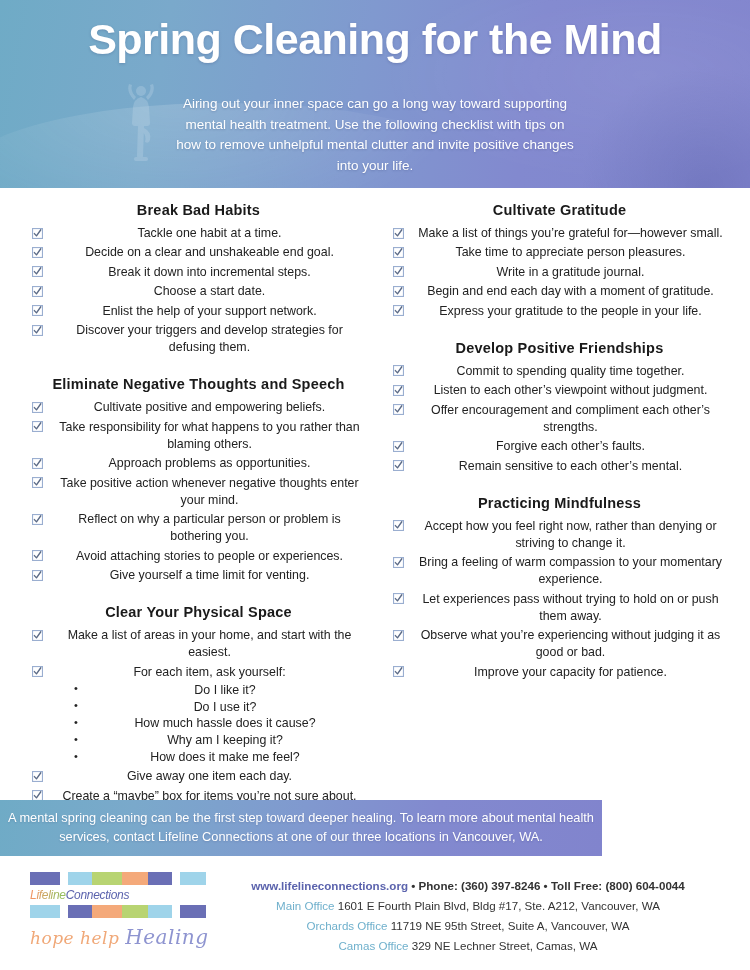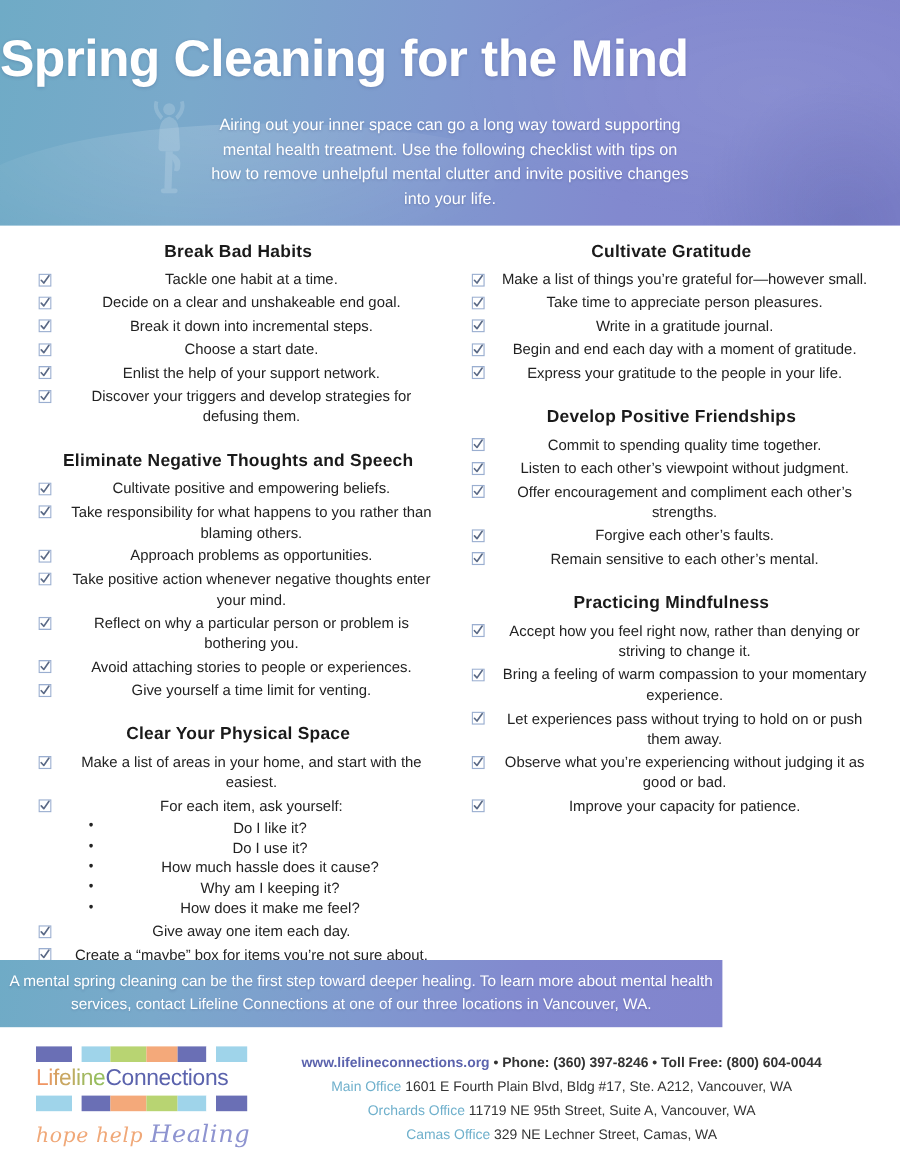--- a/index.html
+++ b/index.html
@@ -51,21 +51,22 @@
   
   .yoga-figure {
     position: absolute;
     left: 118px; top: 78px;
     width: 46px; height: 100px;
     opacity: .30;
   }
 
   .header-title {
     position: absolute;
-    top: 28px; left: 0; right: 0;
+    top: 18px; left: 0; right: 0;
+    text-align: center;
     color: #ffffff;
     font-size: 43px;
     font-weight: bold;
     letter-spacing: -.5px;
     line-height: 1;
     text-shadow: 0 1px 3px rgba(40,50,100,.22);
   }
   .header-sub {
     position: absolute;
     top: 94px; left: 50%;
@@ -162,24 +163,25 @@
     width: 750px; height: 108px;
     display: flex;
     align-items: flex-start;
     padding: 8px 22px 0 30px;
   }
 
   .logo { width: 196px; flex: none; padding-top: 2px; }
   .logo-bar { display: flex; height: 13px; width: 176px; }
   .logo-bar span { display: block; height: 100%; }
   .logo-word {
-    font-size: 19px;
+    font-size: 12px;
     letter-spacing: -.3px;
     margin: 3px 0 3px 0;
     white-space: nowrap;
+    font-style: italic;
   }
   .logo-word .w1 { font-weight: normal; }
   .logo-word .w2 { font-weight: normal; color: #5b63ad; }
   .logo-tag {
     margin-top: 7px;
     font-size: 17px;
     color: #f0a878;
     font-family: "DejaVu Serif", serif;
     font-style: italic;
     letter-spacing: .5px;

